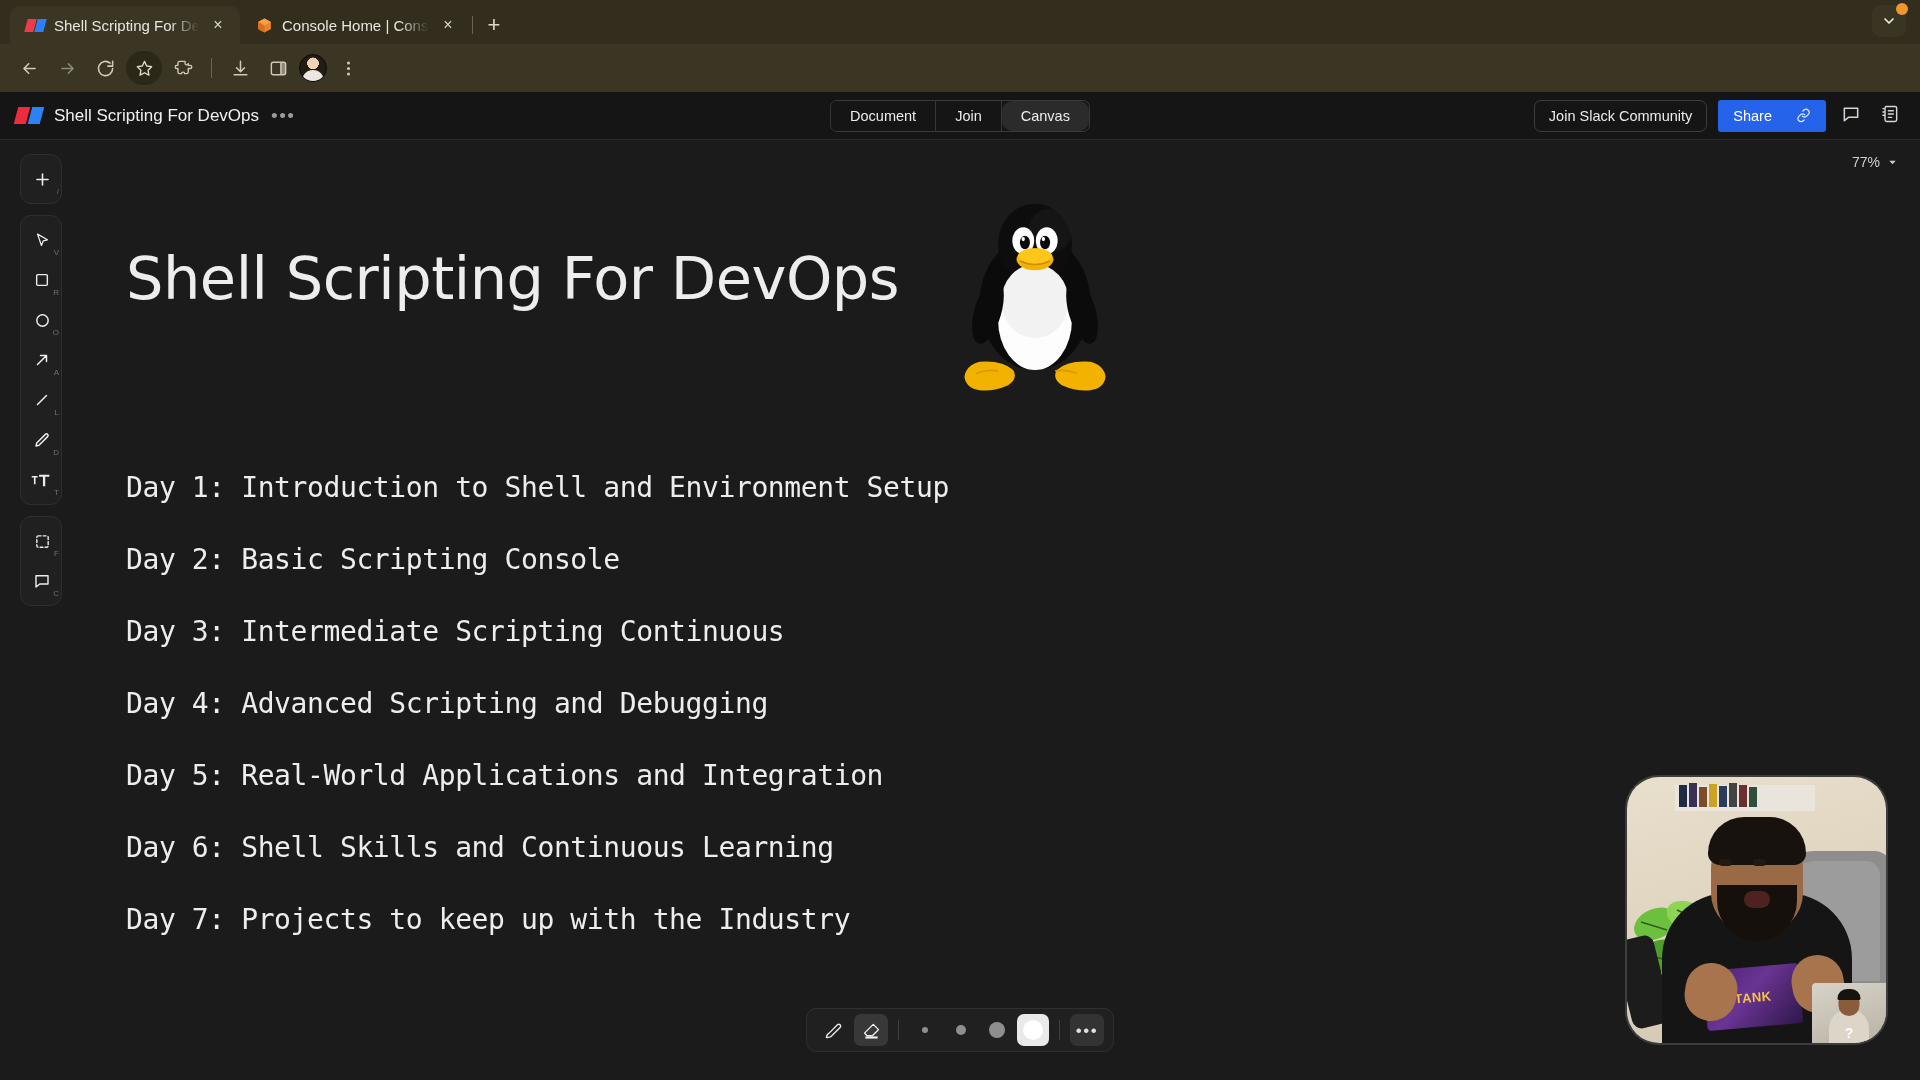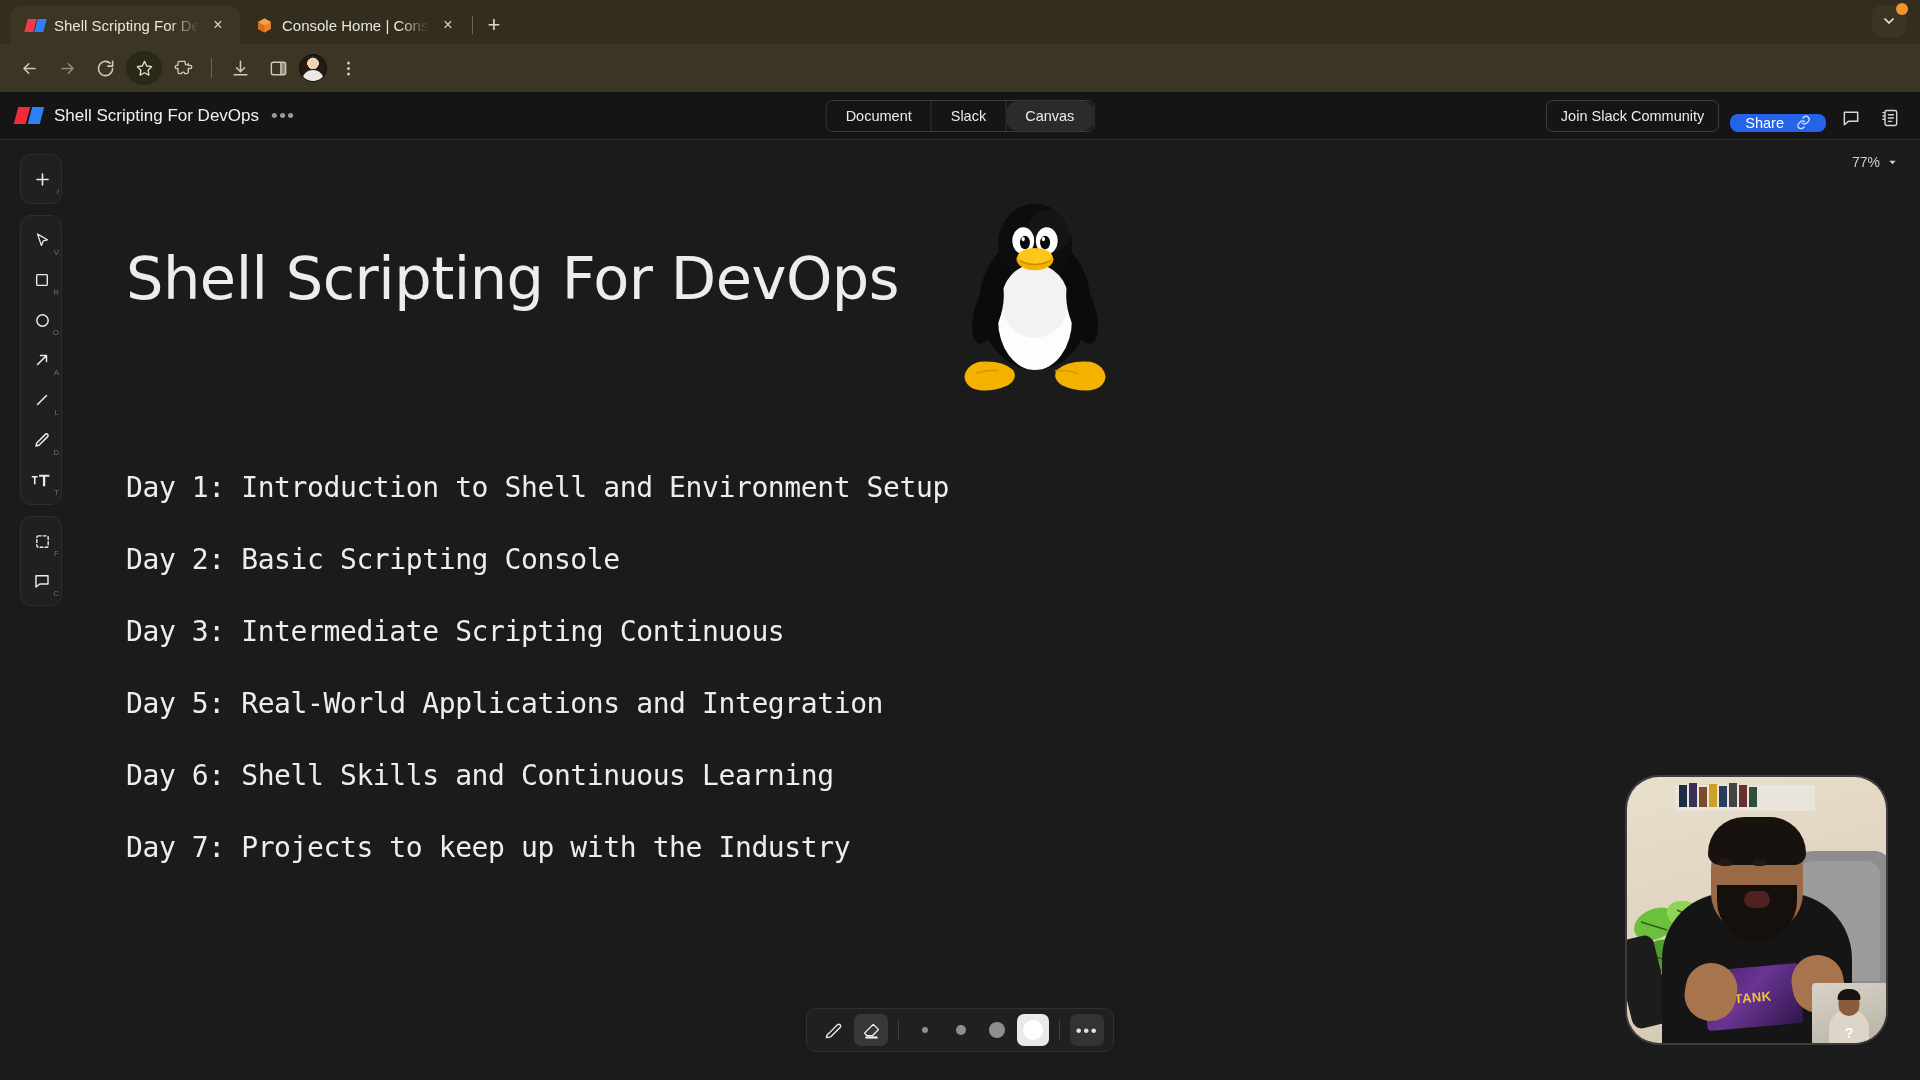--- a/index.html
+++ b/index.html
@@ -101,28 +101,28 @@
     display: flex; border: 1px solid #3a3a3a; border-radius: 7px; overflow: hidden; height: 32px;
   }
   .seg {
     padding: 0 19px; display: flex; align-items: center;
     color: #ececec; font-size: 14.5px; background: #151515;
     border-right: 1px solid #3a3a3a;
   }
   .seg:last-child { border-right: none; border-radius: 10px; }
   .seg.active { background: #2b2b2b; }
 
-  .hdr-right { margin-left: auto; display: flex; align-items: flex-end; gap: 11px; }
+  .hdr-right { margin-left: auto; display: flex; align-items: flex-start; gap: 11px; }
   .btn-ghost {
     height: 32px; padding: 0 14px; border: 1px solid #3d3d3d; border-radius: 7px;
     color: #ececec; font-size: 14.5px; display: flex; align-items: center; background: transparent;
   }
   .btn-share {
-    height: 18px; padding: 0 15px; border-radius: 8px; background: #2563eb;
-    color: #fff; font-size: 14.5px; display: flex; align-items: center; gap: 12px;
+    height: 32px; padding: 0 15px; border-radius: 3px; background: #2563eb;
+    color: #fff; font-size: 14.5px; display: flex; align-items: center; gap: 24px;
     border: none;
   }
   .hdr-icon { width: 28px; height: 28px; display: flex; align-items: center; justify-content: center; color: #d6d6d6; }
 
   
   .canvas { position: absolute; top: 140px; left: 0; right: 0; bottom: 0; background: #1b1b1b; overflow: hidden; }
 
   .tool-rail { position: absolute; left: 20px; top: 14px; display: flex; flex-direction: column; gap: 11px; }
   .tool-group {
     background: #202020; border: 1px solid #2e2e2e; border-radius: 11px;
@@ -315,21 +315,21 @@
   <div class="app-header">
     <span class="app-logo">
         <i></i>
         <i></i>
       </span>
     <span class="app-title">Shell Scripting For DevOps</span>
     <span class="app-dots">•••</span>
 
     <div class="seg-group">
       <div class="seg">Document</div>
-      <div class="seg">Slack</div>
+      <div class="seg">Join</div>
       <div class="seg active">Canvas</div>
     </div>
 
     <div class="hdr-right">
       <button class="btn-ghost">Join Slack Community</button>
       <button class="btn-share">
         <span>Share</span>
         <svg width="15" height="15" viewBox="0 0 24 24" fill="none" stroke="#dce8ff" stroke-width="2" stroke-linecap="round">
             <path d="M10 13a5 5 0 0 0 7.1 0l2.4-2.4a5 5 0 0 0-7.1-7.1L11 4.9"></path>
             <path d="M14 11a5 5 0 0 0-7.1 0l-2.4 2.4a5 5 0 0 0 7.1 7.1l1.4-1.4"></path>
@@ -455,20 +455,21 @@
           <path d="M34 200q-16 4-18 18 2 14 18 16 16 2 34-6 12-8 6-18-12-12-40-10z" fill="#f4b200"></path>
           <path d="M166 200q16 4 18 18-2 14-18 16-16 2-34-6-12-8-6-18 12-12 40-10z" fill="#f4b200"></path>
           <path d="M30 214q12-5 26-3M150 214q-12-5-26-3" stroke="#d79a00" stroke-width="2" fill="none"></path>
         </svg>
       </div>
 
       <div class="day-list">
         <div class="day-item">Day 1: Introduction to Shell and Environment Setup</div>
         <div class="day-item">Day 2: Basic Scripting Console</div>
         <div class="day-item">Day 3: Intermediate Scripting Continuous</div>
+        <div class="day-item">Day 4: Advanced Scripting and Debugging</div>
         <div class="day-item">Day 5: Real-World Applications and Integration</div>
         <div class="day-item">Day 6: Shell Skills and Continuous Learning</div>
         <div class="day-item">Day 7: Projects to keep up with the Industry</div>
       </div>
     </div>
 
     <div class="pen-bar">
       <div class="pen-btn">
         <svg width="21" height="21" viewBox="0 0 24 24" fill="none" stroke="#e8e8e8" stroke-width="1.6" stroke-linejoin="round">
             <path d="M4 20c0-3 1-4 3-5L16.5 5.5a2 2 0 0 1 3 3L10 18c-1 2-3 2-6 2z"></path>

